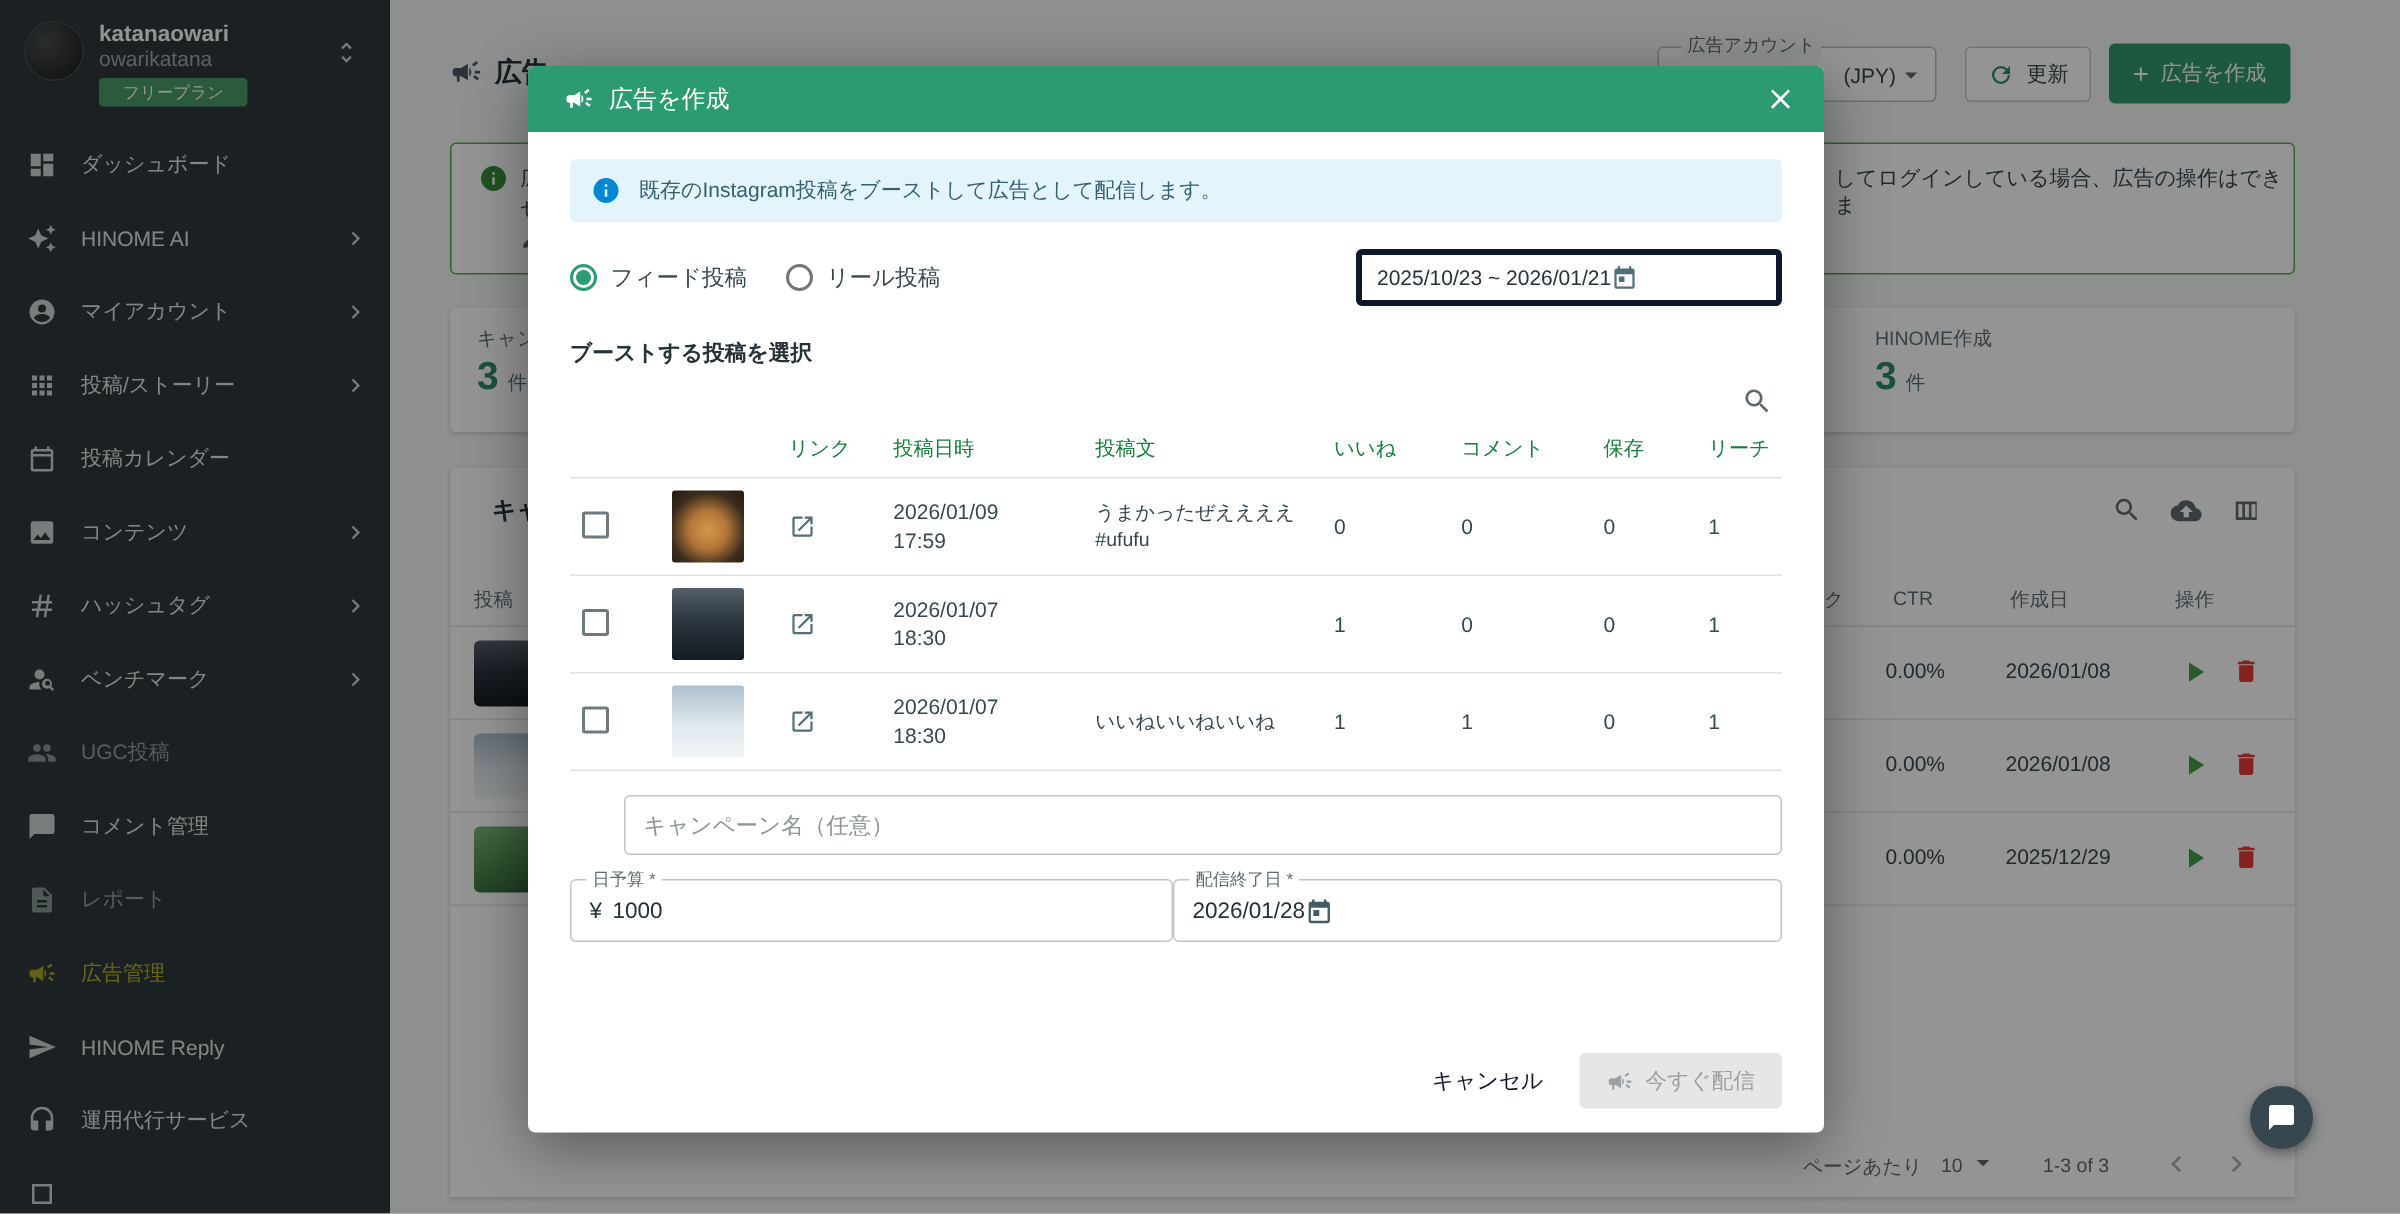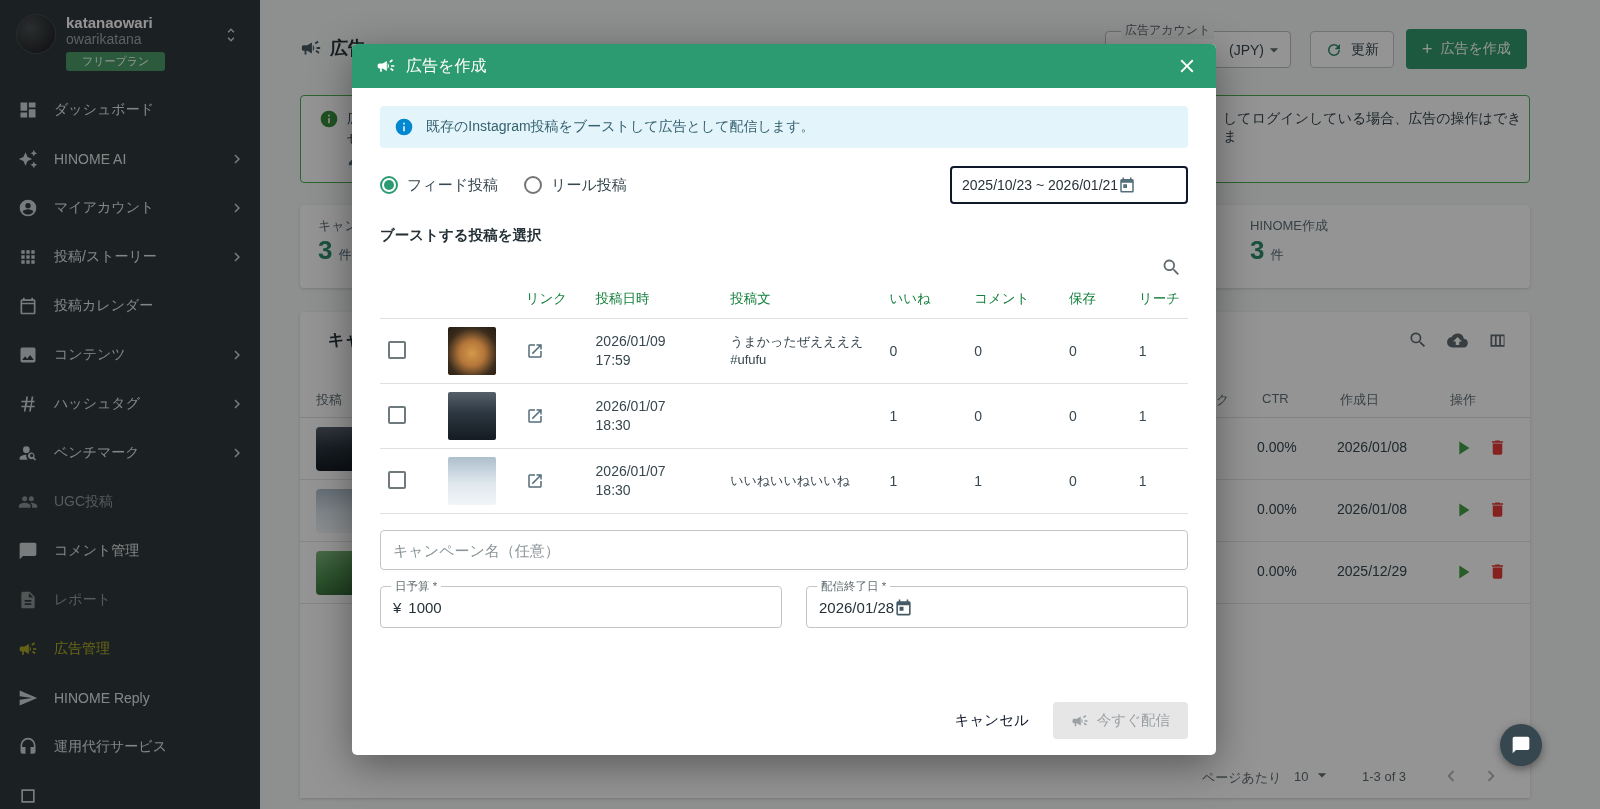--- a/index.html
+++ b/index.html
@@ -100,21 +100,21 @@
   .modal-close { margin-left:auto; background:none; border:none; color:#fff; cursor:pointer; display:flex; }
   .modal-body { flex:1; display:flex; flex-direction:column; padding:18px 28px 16px; overflow:hidden; }
   .info-banner { background:#e3f4fb; border-radius:4px; min-height:42px; display:flex; align-items:center;
                  gap:12px; padding:0 14px; color:#35616f; font-size:14px; flex:none; }
   .info-banner svg { color:#0288d1; flex:none; }
   .radio-row { display:flex; align-items:center; margin-top:18px; flex:none; }
   .radio-opt { display:flex; align-items:center; gap:9px; margin-right:26px; font-size:15px; color:#37474f; cursor:pointer; }
   .rdo { width:18px; height:18px; border-radius:50%; border:2px solid #757575; position:relative; flex:none; }
   .rdo.on { border-color:#2d9b72; }
   .rdo.on::after { content:''; position:absolute; inset:2px; border-radius:50%; background:#2d9b72; }
-  .date-range { margin-left:auto; width:238px; height:38px; border:2px solid #0f172a; border-radius:4px;
+  .date-range { margin-left:auto; width:284px; height:38px; border:4px solid #0f172a; border-radius:4px;
                 display:flex; align-items:center; padding:0 10px; font-size:14px; color:#263238; cursor:pointer; }
   .date-range svg { margin-left:auto; color:#546e7a; }
   .select-label { margin-top:22px; font-size:14.5px; font-weight:bold; color:#263238; flex:none; }
   .search-row { display:flex; justify-content:flex-end; padding:12px 6px 2px; color:#5f6a6e; flex:none; }
   .search-row span { cursor:pointer; }
   table.posts { width:100%; border-collapse:collapse; font-size:14px; color:#37474f; flex:none; }
   .posts th { text-align:left; font-weight:400; color:#15803d; font-size:13.5px; padding:10px 8px;
               border-bottom:1px solid #e0e0e0; white-space:nowrap; }
   .posts td { padding:8px; border-bottom:1px solid #e0e0e0; vertical-align:middle; }
   .posts th:nth-child(1), .posts td:nth-child(1) { width:60px; }
@@ -123,26 +123,26 @@
   .posts th:nth-child(4), .posts td:nth-child(4) { width:135px; }
   .posts th:nth-child(5), .posts td:nth-child(5) { width:160px; }
   .posts th:nth-child(6), .posts td:nth-child(6) { width:85px; }
   .posts th:nth-child(7), .posts td:nth-child(7) { width:95px; }
   .posts th:nth-child(8), .posts td:nth-child(8) { width:70px; }
   .cbx { width:18px; height:18px; border:2px solid #6f7a7e; border-radius:2px; display:inline-block; cursor:pointer; }
   .pthumb { width:48px; height:48px; border-radius:2px; }
   .link-cell svg { color:#546e7a; cursor:pointer; }
   .blk { display:block; line-height:1.35; }
   .ptext { font-size:13px; line-height:1.4; }
-  .campaign-field { margin-top:16px; flex:none; }
+  .campaign-field { margin-top:16px; flex:none;margin-left:36px; }
   .campaign-field input { width:100%; height:40px; border:1px solid #c4c4c4; border-radius:4px; padding:0 12px;
                           font-size:15px; color:#263238; background:#fff; font-family:inherit; outline:none; }
   .campaign-field input::placeholder { color:#8a9499; }
   .helper { margin-top:5px; font-size:12px; color:#78838a; padding-left:6px; flex:none; }
-  .fields-row { display:flex; gap:24px; margin-top:16px; flex:none; }
+  .fields-row { display:flex; margin-top:16px; flex:none; }
   .ofield { position:relative; height:42px; border:1px solid #c4c4c4; border-radius:4px; display:flex;
             align-items:center; padding:0 12px; font-size:15px; color:#263238; background:#fff; }
   .flabel { position:absolute; top:-8px; left:10px; background:#fff; padding:0 4px; font-size:11.5px; color:#5f6a6e; }
   .budget-field { width:402px; gap:7px; }
   .budget-field input { border:none; outline:none; font-size:15px; color:#263238; width:100px; font-family:inherit; }
   .end-field { flex:1; }
   .end-field svg { margin-left:auto; color:#455a64; cursor:pointer; }
   .modal-footer { margin-top:auto; display:flex; justify-content:flex-end; align-items:center; gap:10px; padding-top:12px; flex:none; }
   .btn-cancel { background:none; border:none; font-size:14.5px; color:#0f172a; padding:8px 14px; cursor:pointer; font-family:inherit; }
   .btn-submit { background:#e6e6e6; color:#9aa0a4; border:none; border-radius:4px; font-size:14.5px;

